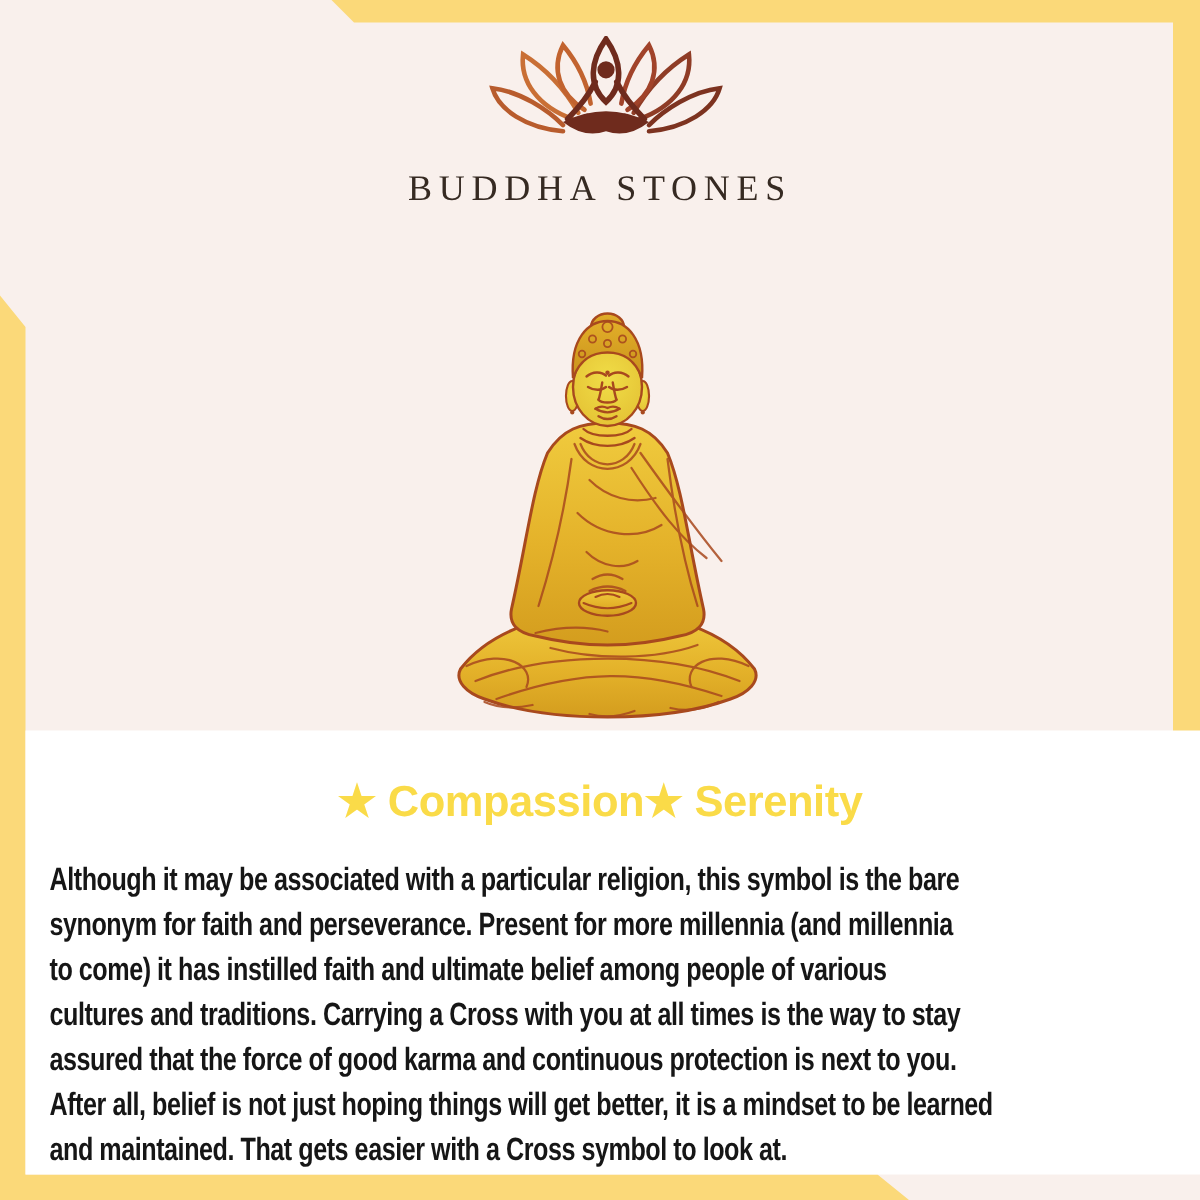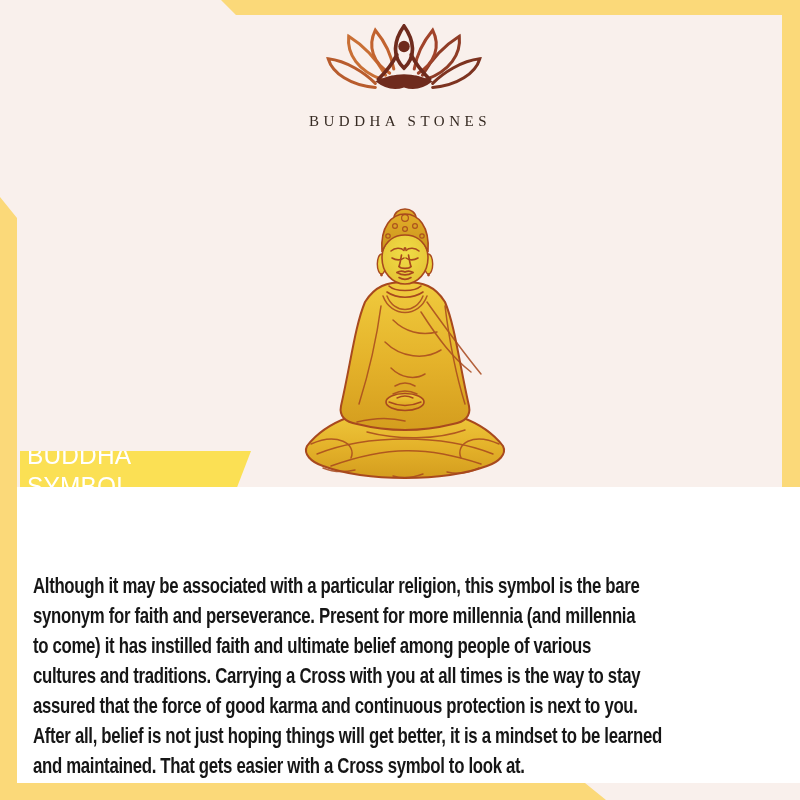--- a/index.html
+++ b/index.html
@@ -9,21 +9,21 @@
   }
   *{margin:0;padding:0;box-sizing:border-box;}
   html,body{width:800px;height:800px;}
   body{font-family:"Liberation Sans",sans-serif;background:#fff;}
   .page{position:relative;width:800px;height:800px;background:var(--bg);overflow:hidden;}
   .ribbons{position:absolute;left:0;top:0;width:800px;height:800px;pointer-events:none;}
 
   .logo-block{position:absolute;left:0;top:0;width:800px;text-align:center;}
   .lotus{position:absolute;left:320px;top:24px;width:168px;height:86px;}
   .brand{position:absolute;left:0;top:113px;width:800px;text-align:center;
-    font-family:"Liberation Serif",serif;font-size:15px;letter-spacing:4.5px;
+    font-family:"Liberation Serif",serif;font-size:24px;letter-spacing:4.5px;
     color:var(--brand-brown);font-weight:500;}
 
   .banner{position:absolute;left:165px;top:140px;width:478px;height:57px;
     background:var(--white);display:flex;align-items:center;justify-content:center;}
   .banner-title{font-size:40px;font-weight:700;color:var(--title-yellow);
     letter-spacing:-0.5px;transform:scaleX(0.86);transform-origin:center;}
 
   .statue{position:absolute;left:297px;top:206px;width:216px;height:282px;}
 
   .cat-ribbon{position:absolute;left:20px;top:451px;width:231px;height:39px;
@@ -148,25 +148,23 @@
       <path d="M202,238 C176,226 158,238 164,252"></path>
       <path d="M26,262 Q40,268 58,264"></path>
       <path d="M96,270 Q110,274 126,268"></path>
       <path d="M150,266 Q166,270 182,262"></path>
     </g>
 
     <ellipse cx="108" cy="196" rx="19" ry="8.5" fill="url(#gold)" stroke="var(--statue-line)" stroke-width="1.6"></ellipse>
     <path d="M100,192 Q108,188 116,192 M92,196 Q108,203 124,196" fill="none" stroke="var(--statue-line)" stroke-width="1.4" stroke-linecap="round"></path>
   </svg>
 
-  <div class="cat-ribbon">
-    <span>BUDDHA SYMBOL</span>
-  </div>
 
   <section class="content">
+    <h2 class="props-heading">★ Compassion★ Serenity</h2>
     <div class="para">
         <div class="line">Although it may be associated with a particular religion, this symbol is the bare</div>
         <div class="line">synonym for faith and perseverance. Present for more millennia (and millennia</div>
         <div class="line">to come) it has instilled faith and ultimate belief among people of various</div>
         <div class="line">cultures and traditions. Carrying a Cross with you at all times is the way to stay</div>
         <div class="line">assured that the force of good karma and continuous protection is next to you.</div>
         <div class="line">After all, belief is not just hoping things will get better, it is a mindset to be learned</div>
         <div class="line">and maintained. That gets easier with a Cross symbol to look at.</div>
       </div>
   </section>

